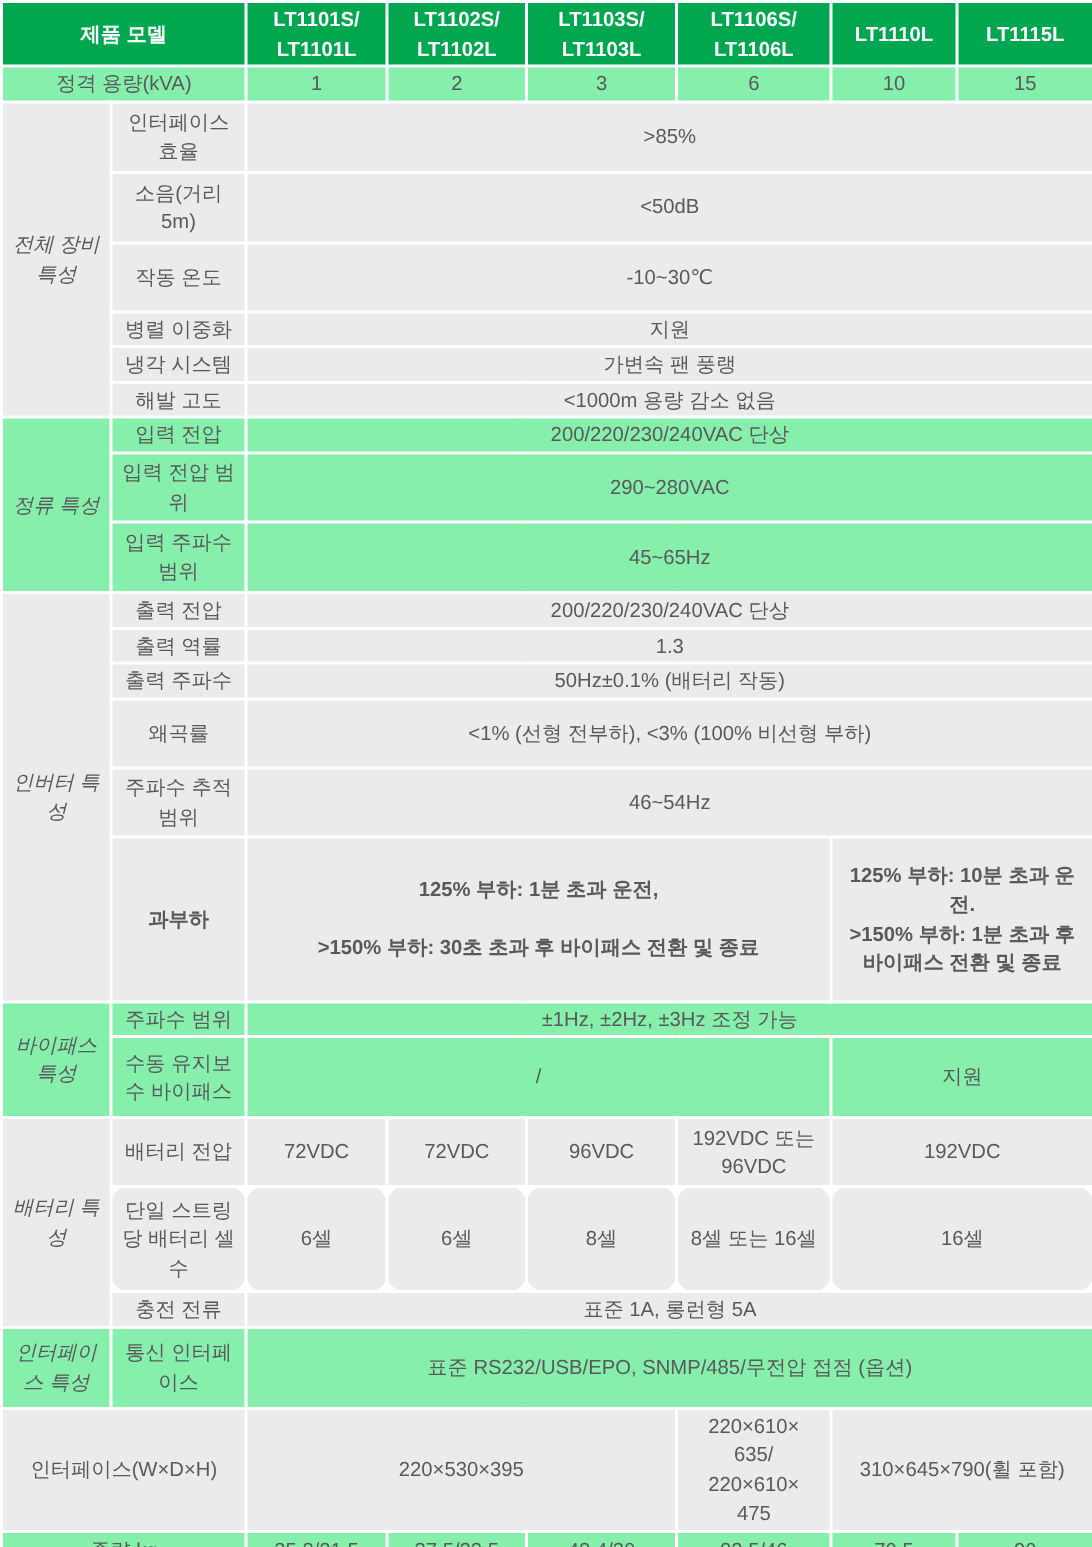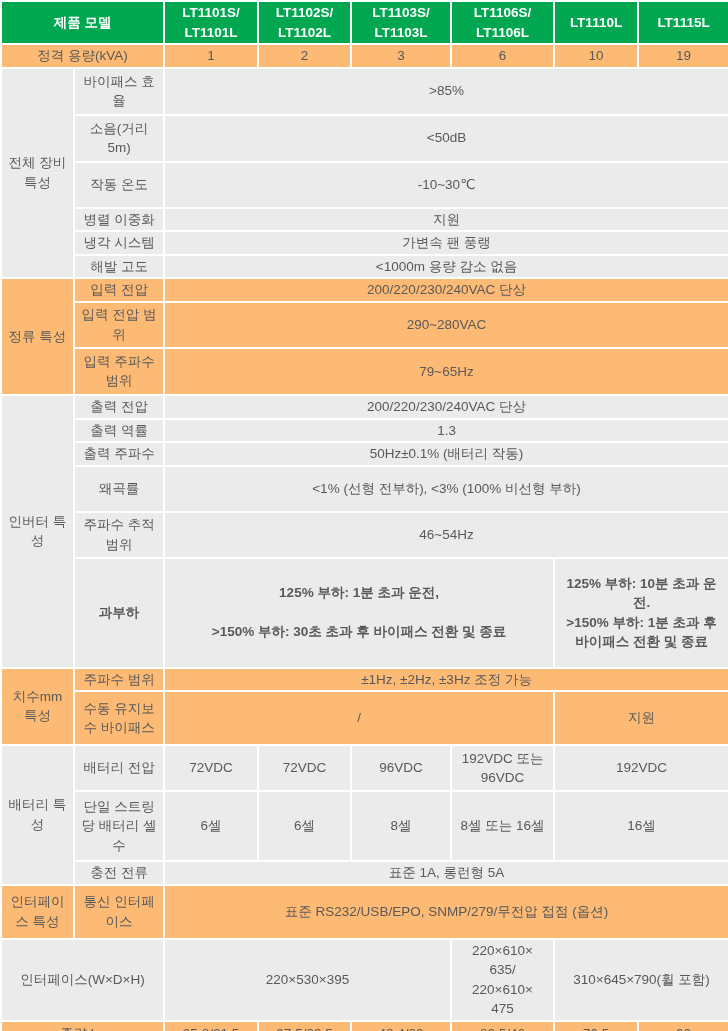--- a/index.html
+++ b/index.html
@@ -21,31 +21,31 @@
     overflow-wrap: break-word;
     word-break: normal;
   }
   td.green {
     background: #00A650;
     color: #ffffff;
     font-weight: bold;
     font-size: 13.5px;
   }
   td.light { background: #EBEBEB; }
-  td.dark  { background: #fdba74; }
-  td.cat   { padding: 1px 2px; }
+  td.dark  { background: #86efac; }
+  td.cat   { padding: 1px 2px; font-style: italic; }
   
   tr.h41  td { height: 37px; }
   tr.h22  td { height: 18px; }
   tr.h23  td { height: 19px; }
   tr.h26  td { height: 22px; }
   tr.h46  td { height: 42px; }
   tr.h47  td { height: 43px; }
   tr.h54  td { height: 50px; }
-  tr.h70  td { height: 66px; }
+  tr.h70  td { height: 66px; border-radius: 12px; }
   tr.h80  td { height: 76px; }
   tr.h110 td { height: 106px; font-weight: bold; }
 </style>
 </head>
 <body>
 
 <table class="spec">
   <colgroup>
     <col style="width:73px">
       <col style="width:90px">
@@ -72,26 +72,26 @@
     <td class="green">LT1115L</td>
   </tr>
 
   <tr class="h22">
     <td colspan="2" class="dark">정격 용량(kVA)</td>
     <td class="dark">1</td>
     <td class="dark">2</td>
     <td class="dark">3</td>
     <td class="dark">6</td>
     <td class="dark">10</td>
-    <td class="dark">19</td>
+    <td class="dark">15</td>
   </tr>
 
   <tr class="h47">
     <td rowspan="6" class="light cat">전체 장비 특성</td>
-    <td class="light">바이패스 효율</td>
+    <td class="light">인터페이스 효율</td>
     <td colspan="6" class="light">&gt;85%</td>
   </tr>
   <tr class="h47">
     <td class="light">소음(거리 5m)</td>
     <td colspan="6" class="light">&lt;50dB</td>
   </tr>
   <tr class="h46">
     <td class="light">작동 온도</td>
     <td colspan="6" class="light">-10~30℃</td>
   </tr>
@@ -112,21 +112,21 @@
     <td rowspan="3" class="dark cat">정류 특성</td>
     <td class="dark">입력 전압</td>
     <td colspan="6" class="dark">200/220/230/240VAC 단상</td>
   </tr>
   <tr class="h46">
     <td class="dark">입력 전압 범위</td>
     <td colspan="6" class="dark">290~280VAC</td>
   </tr>
   <tr class="h47">
     <td class="dark">입력 주파수 범위</td>
-    <td colspan="6" class="dark">79~65Hz</td>
+    <td colspan="6" class="dark">45~65Hz</td>
   </tr>
 
   <tr class="h23">
     <td rowspan="6" class="light cat">인버터 특성</td>
     <td class="light">출력 전압</td>
     <td colspan="6" class="light">200/220/230/240VAC 단상</td>
   </tr>
   <tr class="h23">
     <td class="light">출력 역률</td>
     <td colspan="6" class="light">1.3</td>
@@ -146,21 +146,21 @@
   <tr class="h110">
     <td class="light">과부하</td>
     <td colspan="4" class="light">125% 부하: 1분 초과 운전,
 
 &gt;150% 부하: 30초 초과 후 바이패스 전환 및 종료</td>
     <td colspan="2" class="light">125% 부하: 10분 초과 운전.
 &gt;150% 부하: 1분 초과 후 바이패스 전환 및 종료</td>
   </tr>
 
   <tr class="h23">
-    <td rowspan="2" class="dark cat">치수mm 특성</td>
+    <td rowspan="2" class="dark cat">바이패스 특성</td>
     <td class="dark">주파수 범위</td>
     <td colspan="6" class="dark">±1Hz, ±2Hz, ±3Hz 조정 가능</td>
   </tr>
   <tr class="h54">
     <td class="dark">수동 유지보수 바이패스</td>
     <td colspan="4" class="dark">/</td>
     <td colspan="2" class="dark">지원</td>
   </tr>
 
   <tr class="h46">
@@ -181,21 +181,21 @@
     <td colspan="2" class="light">16셀</td>
   </tr>
   <tr class="h23">
     <td class="light">충전 전류</td>
     <td colspan="6" class="light">표준 1A, 롱런형 5A</td>
   </tr>
 
   <tr class="h54">
     <td class="dark cat">인터페이스 특성</td>
     <td class="dark">통신 인터페이스</td>
-    <td colspan="6" class="dark">표준 RS232/USB/EPO, SNMP/279/무전압 접점 (옵션)</td>
+    <td colspan="6" class="dark">표준 RS232/USB/EPO, SNMP/485/무전압 접점 (옵션)</td>
   </tr>
 
   <tr class="h80">
     <td colspan="2" class="light">인터페이스(W×D×H)</td>
     <td colspan="3" class="light">220×530×395</td>
     <td class="light">220×610×
 635/
 220×610×
 475</td>
     <td colspan="2" class="light">310×645×790(휠 포함)</td>

